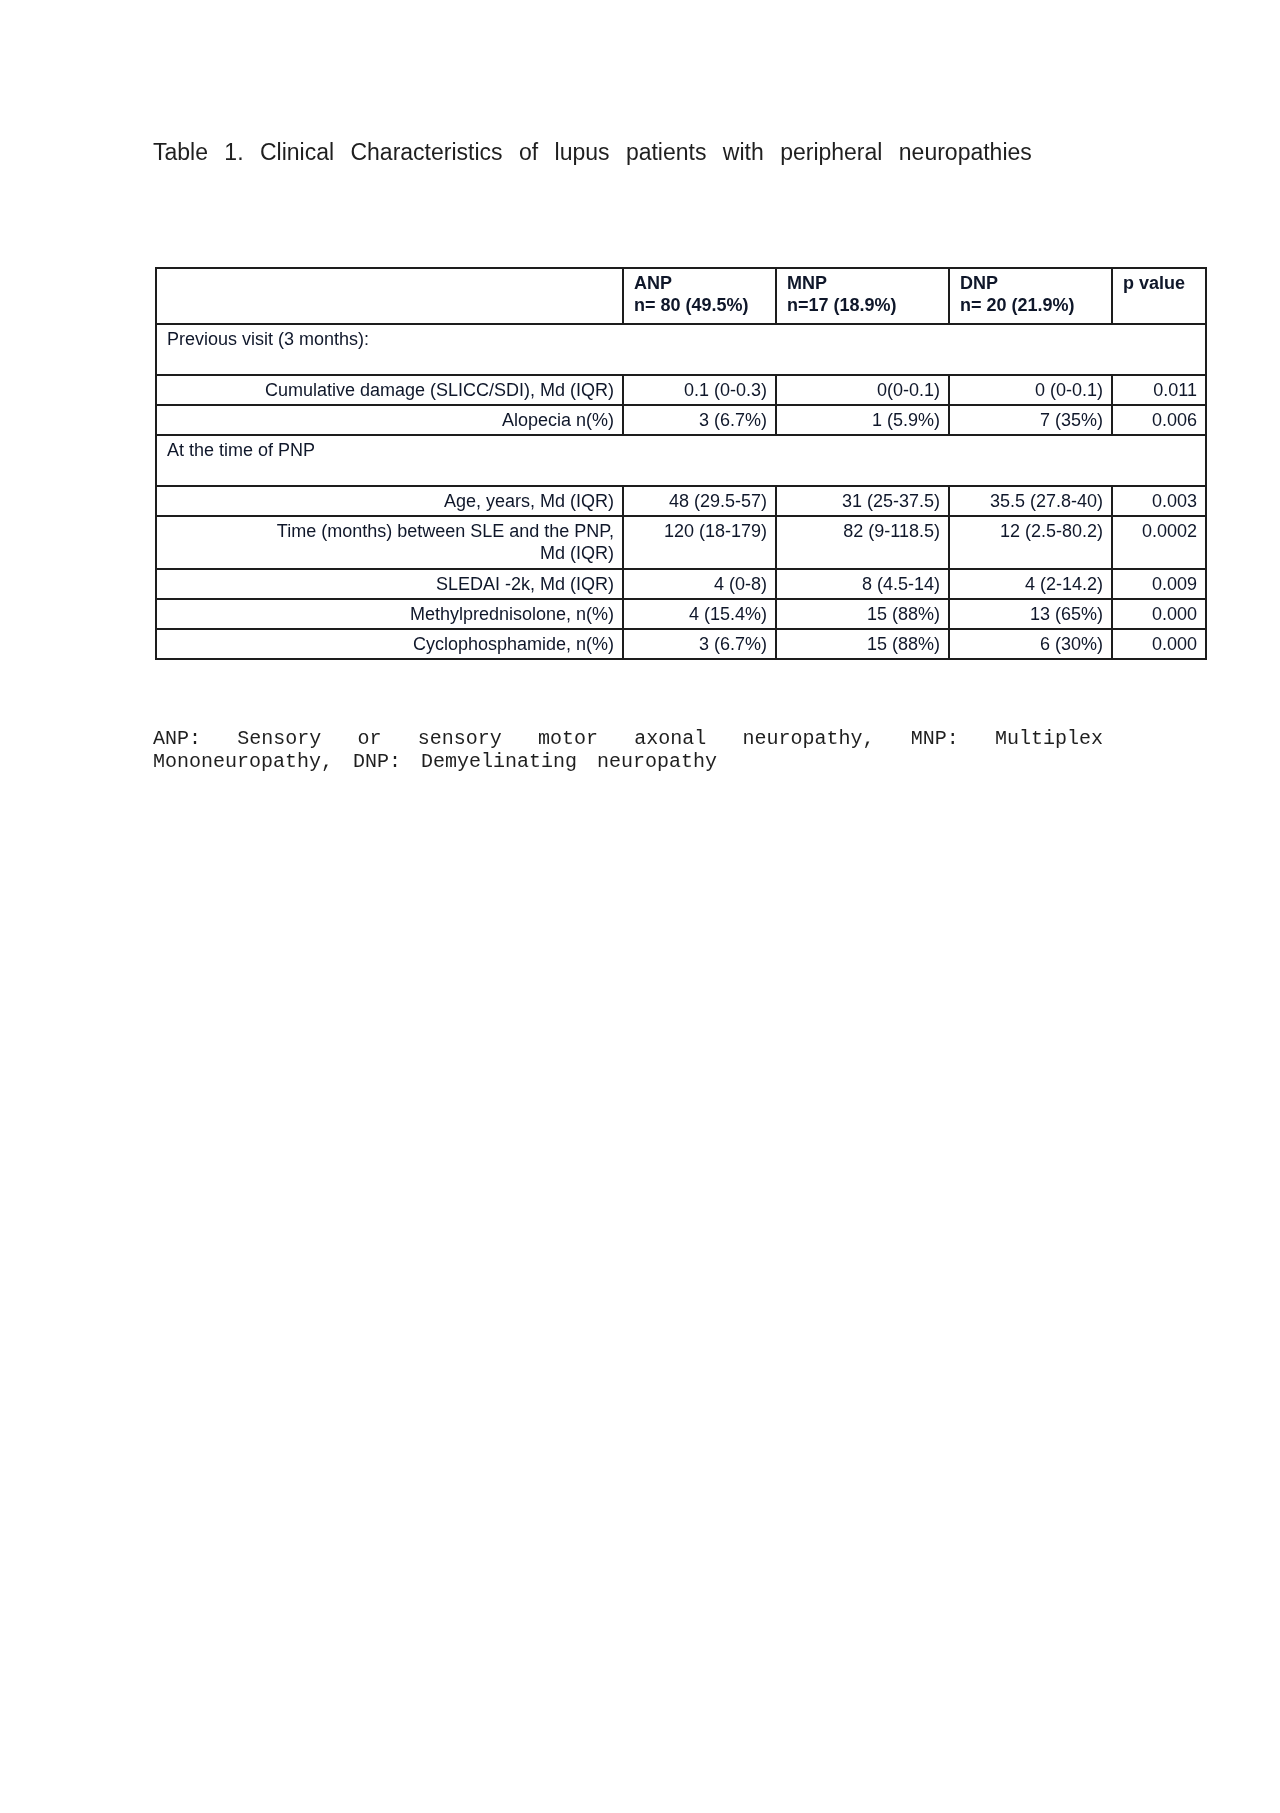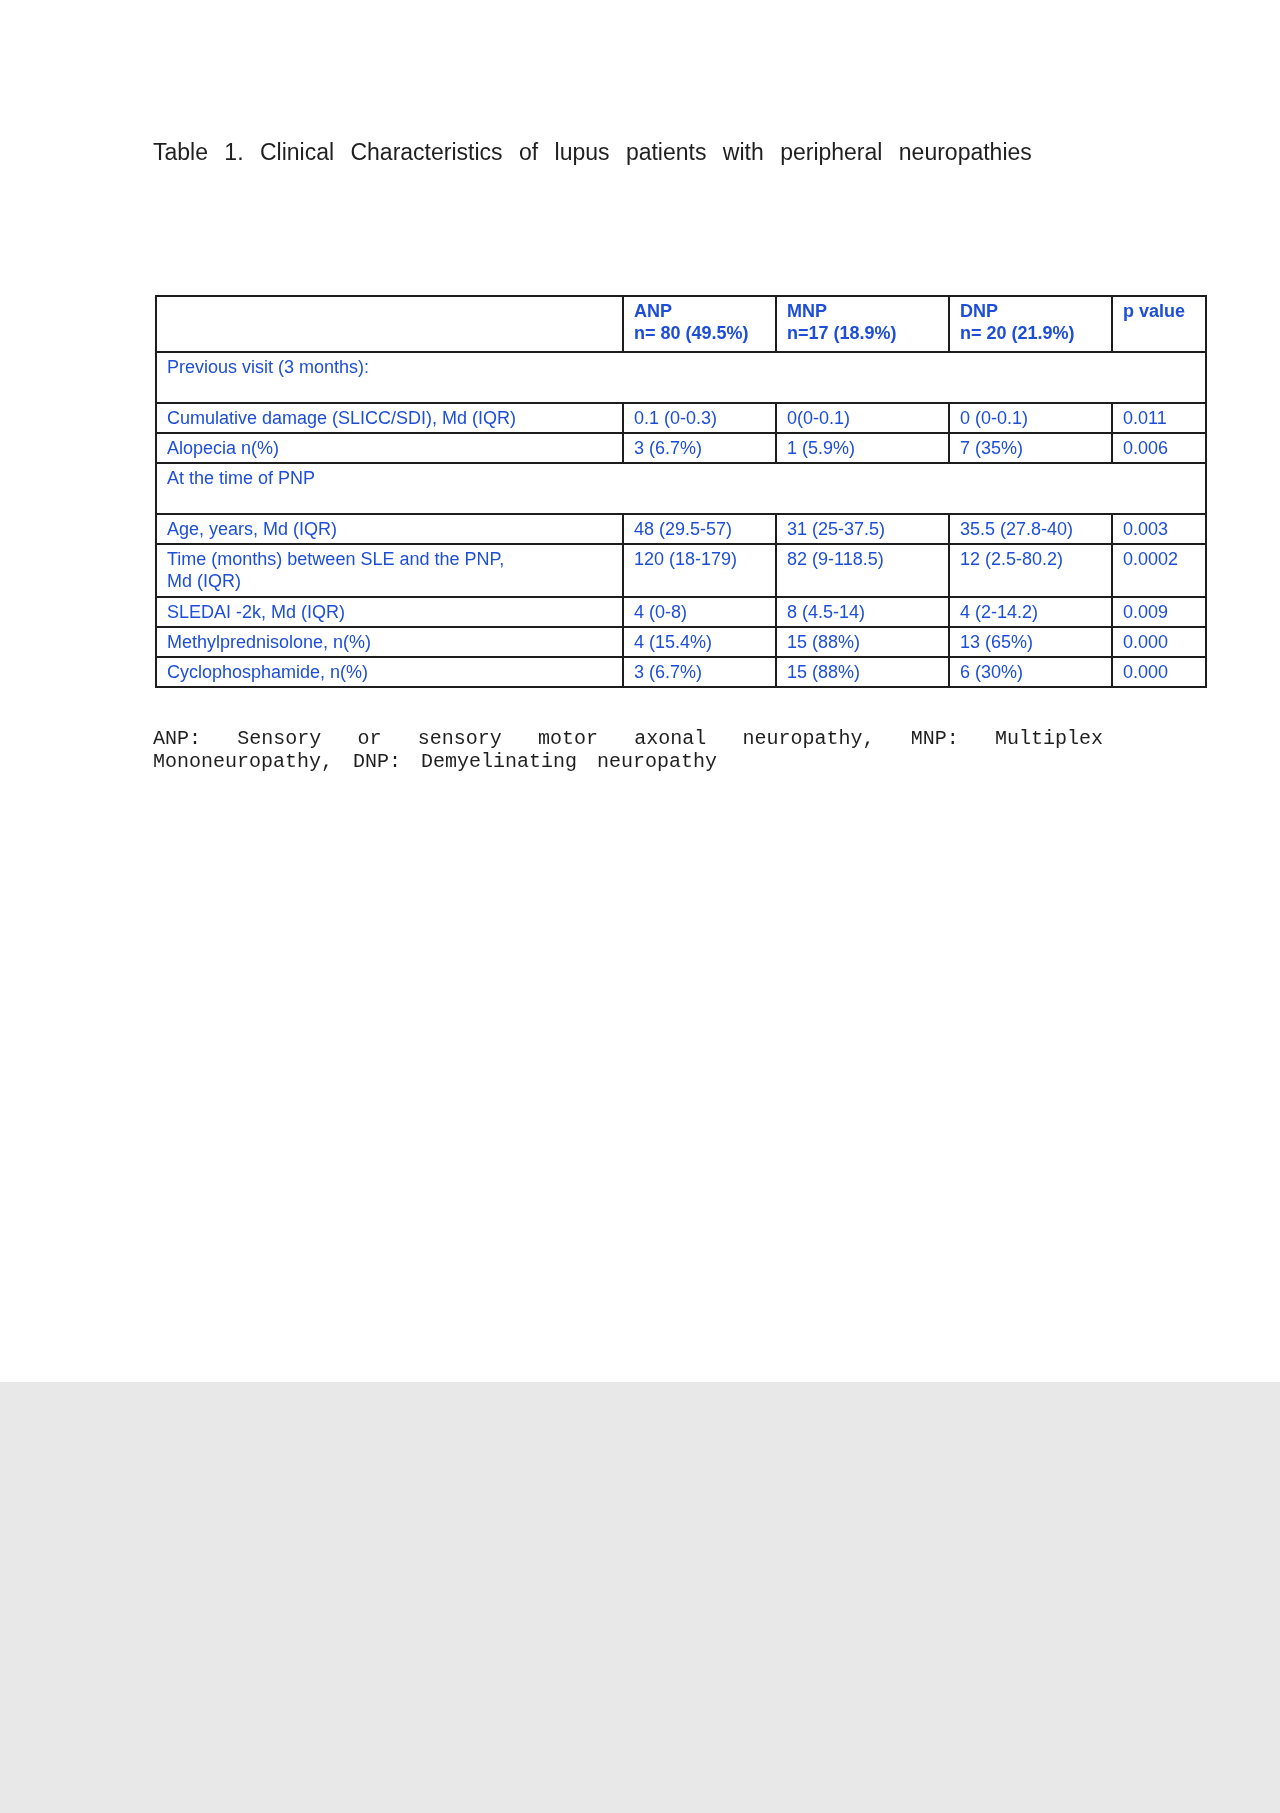--- a/index.html
+++ b/index.html
@@ -2,21 +2,21 @@
 <html><head>
 <meta charset="utf-8">
 <style>
   * { margin: 0; padding: 0; box-sizing: border-box; }
   html, body { background: #e8e8e8; }
   body { font-family: "Liberation Sans", "DejaVu Sans", sans-serif; }
 
   .page {
     position: relative;
     width: 1280px;
-    height: 1382px;
+    height: 1813px;
     background: #ffffff;
     margin: 0 auto;
     color: #1b1b1b;
     overflow: hidden;
   }
 
   .doc-title {
     position: absolute;
     left: 153px;
     top: 136px;
@@ -24,44 +24,44 @@
     font-size: 23px;
     line-height: 33px;
     text-align: justify;
     word-spacing: 10px;
     color: #1f1f1f;
   }
 
   table.clinical {
     position: absolute;
     left: 155px;
-    top: 295px;
+    top: 267px;
     width: 1050px;
     border-collapse: collapse;
     table-layout: fixed;
     font-size: 18px;
     line-height: 22px;
-    color: #1d4ed8;
+    color: #0f172a;
     padding-left: 20px;
   }
   table.clinical td, table.clinical th {
     border: 2px solid #1d1d1d;
     vertical-align: top;
     padding: 3px 8px 3px 10px;
     text-align: left;
     font-weight: normal;
     overflow: hidden;
     white-space: normal;
   }
   tr.head-row th { font-weight: bold; height: 56px; }
   td.section-cell {
     font-weight: bold;
     height: 51px;
   }
-  tr.data-row td { height: 28px; }
+  tr.data-row td { height: 28px; text-align: right; }
   tr.data-row.tall td { height: 53px; margin-left: 20px; }
   .wrap-constrain { display: inline-block; max-width: 344px; }
 
   .footnote {
     position: absolute;
     left: 153px;
     top: 728px;
     width: 950px;
     font-size: 20px;
     line-height: 22.5px;

